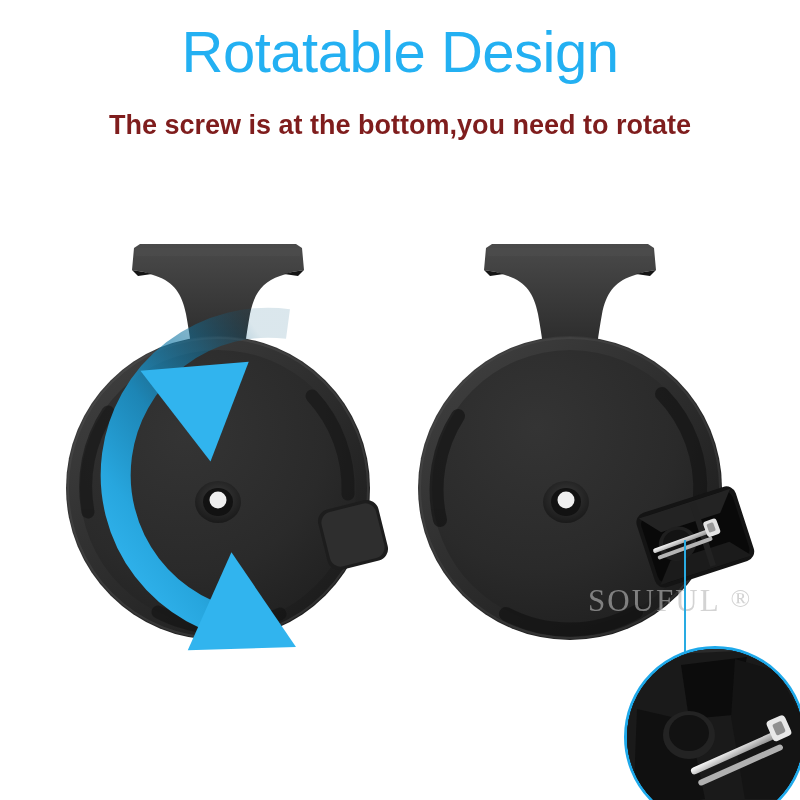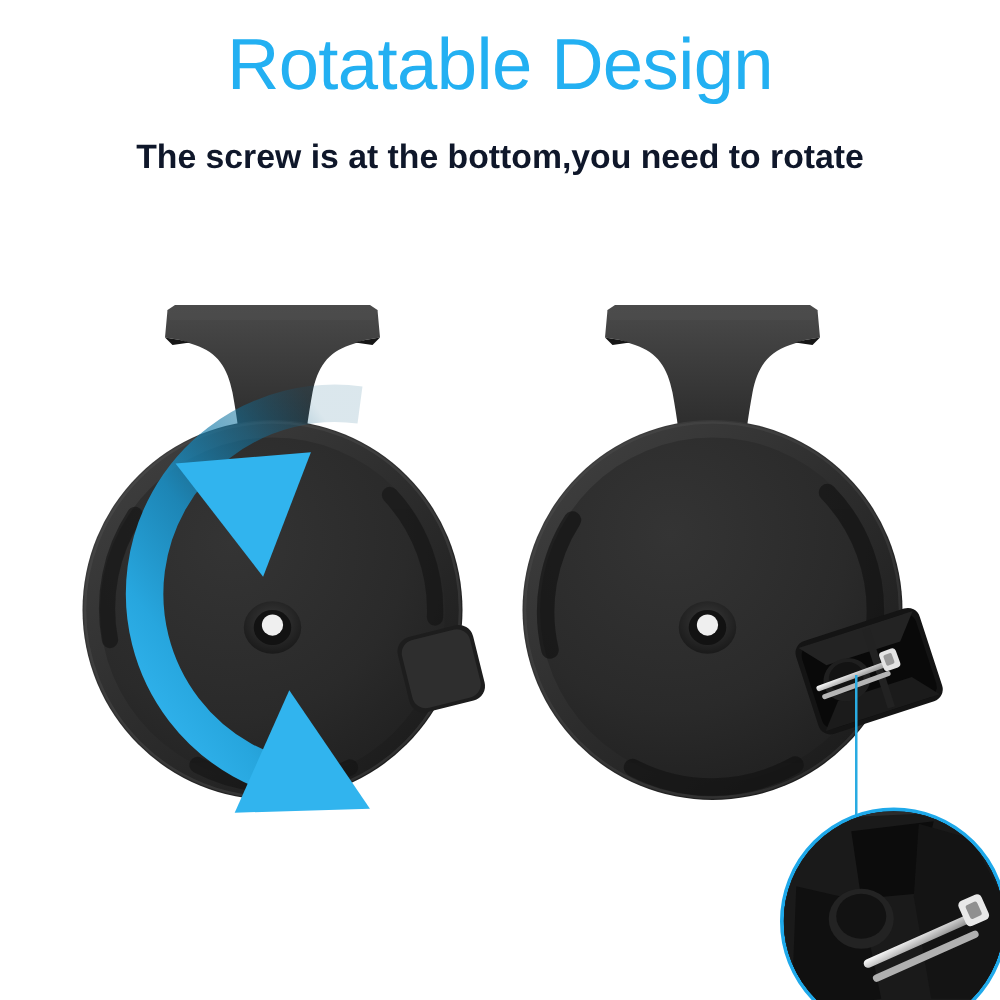--- a/index.html
+++ b/index.html
@@ -31,21 +31,21 @@
     white-space: nowrap;
   }
   #subtitle {
     position: absolute;
     left: 60px;
     top: 108px;
     width: 680px;
     text-align: center;
     font-size: 27px;
     font-weight: 700;
-    color: #0f172a;
+    color: #7f1d1d;
     line-height: 1.33;
   }
 
   
   .product {
     position: absolute;
     top: 236px;
     width: 340px;
     height: 420px;
   }
@@ -270,20 +270,23 @@
         <g transform="rotate(-20 290 305)">
           <rect x="252" y="300" width="62" height="4.5" rx="2" fill="url(#screwGradR)"></rect>
           <rect x="254" y="308" width="58" height="4" rx="2" fill="#b5b5b5"></rect>
           <rect x="308" y="292" width="14" height="16" rx="3" fill="#e4e4e4"></rect>
           <rect x="311" y="295" width="7" height="9" rx="1.5" fill="#9a9a9a"></rect>
         </g>
       </g>
     </svg>
   </div>
 
+  <div id="watermark">
+    <span>SOUFUL</span><span class="reg">®</span>
+  </div>
 
   <div id="callout-line"></div>
 
   <div id="callout-circle">
     <svg viewBox="0 0 176 176" xmlns="http://www.w3.org/2000/svg">
       <defs>
         <linearGradient id="screwGradZ" x1="0" y1="0" x2="1" y2="1">
           <stop offset="0" stop-color="#ffffff"></stop>
           <stop offset="0.4" stop-color="#d2d2d2"></stop>
           <stop offset="1" stop-color="#8a8a8a"></stop>

